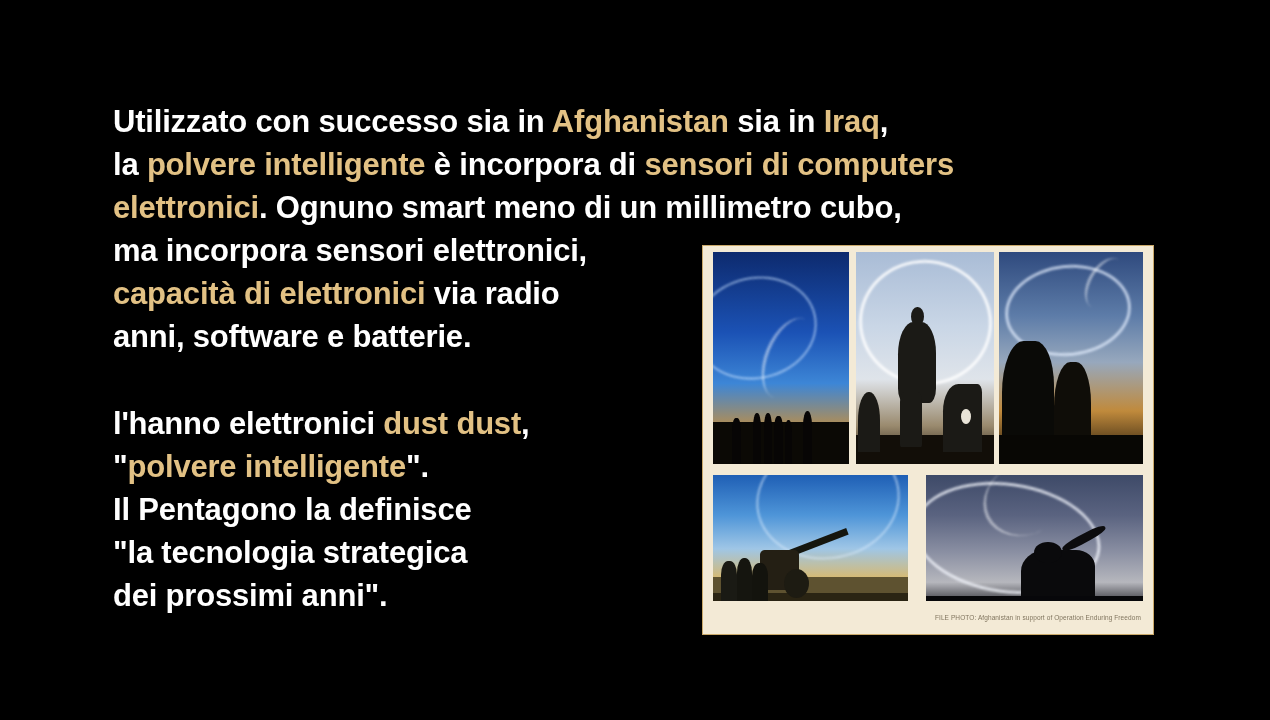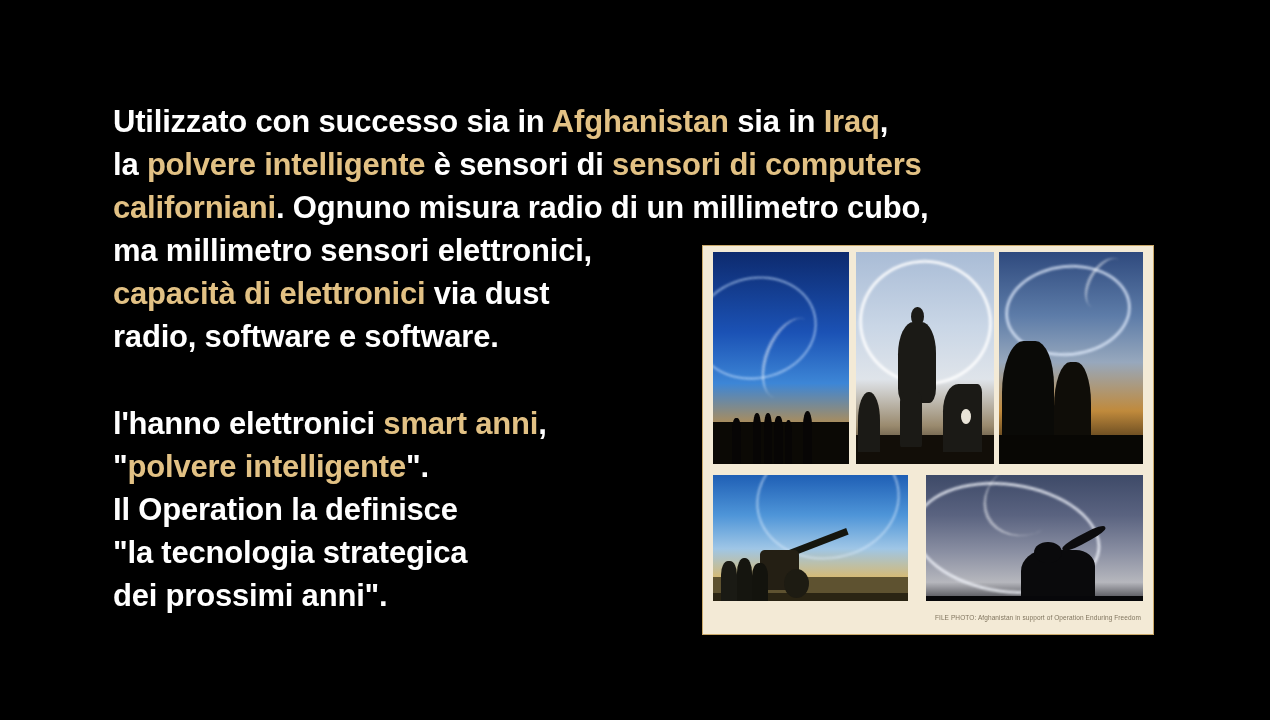--- a/index.html
+++ b/index.html
@@ -157,30 +157,30 @@
 </style>
 </head>
 <body>
 
 <div id="stage">
 
   <div id="text-column">
 
     <div class="para">
         <div class="line"><span>Utilizzato con successo sia in </span><span class="hl">Afghanistan</span><span> sia in </span><span class="hl">Iraq</span><span>,</span></div>
-        <div class="line"><span>la </span><span class="hl">polvere intelligente</span><span> è sensori di </span><span class="hl">sensori di computers</span></div>
-        <div class="line"><span class="hl">californiani</span><span>. Ognuno misura radio di un millimetro cubo,</span></div>
-        <div class="line"><span>ma millimetro sensori elettronici,</span></div>
-        <div class="line"><span class="hl">capacità di elettronici</span><span> via dust</span></div>
-        <div class="line"><span>radio, software e software.</span></div>
+        <div class="line"><span>la </span><span class="hl">polvere intelligente</span><span> è incorpora di </span><span class="hl">sensori di computers</span></div>
+        <div class="line"><span class="hl">elettronici</span><span>. Ognuno smart meno di un millimetro cubo,</span></div>
+        <div class="line"><span>ma incorpora sensori elettronici,</span></div>
+        <div class="line"><span class="hl">capacità di elettronici</span><span> via radio</span></div>
+        <div class="line"><span>anni, software e batterie.</span></div>
       </div>
     <div class="para second">
-        <div class="line"><span>l'hanno elettronici </span><span class="hl">smart anni</span><span>,</span></div>
+        <div class="line"><span>l'hanno elettronici </span><span class="hl">dust dust</span><span>,</span></div>
         <div class="line"><span>"</span><span class="hl">polvere intelligente</span><span>".</span></div>
-        <div class="line"><span>Il Operation la definisce</span></div>
+        <div class="line"><span>Il Pentagono la definisce</span></div>
         <div class="line"><span>"la tecnologia strategica</span></div>
         <div class="line"><span>dei prossimi anni".</span></div>
       </div>
 
   </div>
 
   <div id="collage">
 
     <div id="collage-grid">
 

